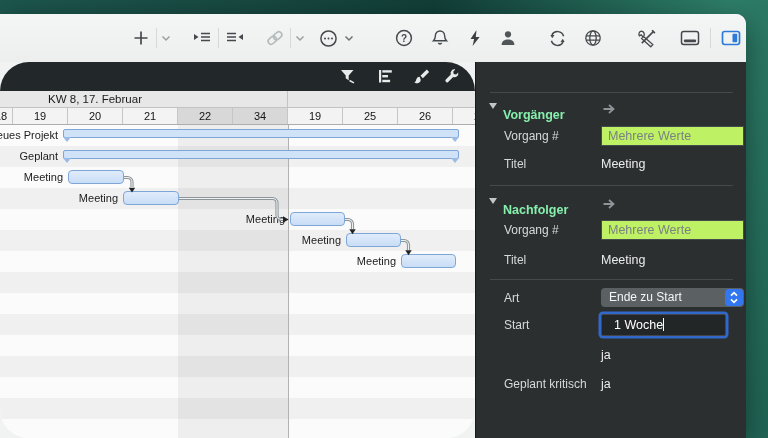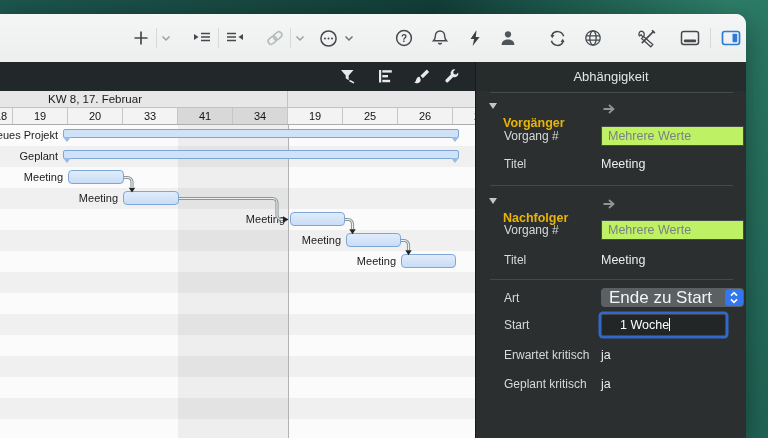--- a/index.html
+++ b/index.html
@@ -16,21 +16,21 @@
   
   .titlebar { position:absolute; left:0; top:0; width:100%; height:48px;
     background:linear-gradient(#f4f5f5,#edefef); }
   .tb-item { position:absolute; top:0; height:48px; display:flex; align-items:center; }
   .tb-div { position:absolute; top:14px; width:1px; height:20px; background:#d7d9d9; }
 
   
   .main { position:absolute; left:0; top:48px; width:746px; height:376px; }
 
   
-  .gantt { position:absolute; left:0; top:0; width:475px; height:376px; overflow:hidden; background:#fbfbfb; }
+  .gantt { position:absolute; left:0; top:0; width:475px; height:376px; overflow:hidden; background:#fbfbfb;border-radius:29px; }
   .gantt-strip { position:absolute; left:0; top:0; width:475px; height:29px; background:#222829; }
   .strip-icon { position:absolute; top:5px; width:19px; height:19px; }
 
   .week-row { position:absolute; left:0; top:29px; width:475px; height:17px; background:#e7e7e7;
     border-bottom:1px solid #c3c3c3; font-size:11.5px; color:#1b1b1b; }
   .week-cell { position:absolute; top:0; height:17px; line-height:16px; }
   .day-row { position:absolute; left:0; top:46px; width:475px; height:17px; background:#f3f3f3;
     border-bottom:1px solid #adadad; }
   .day-cell { position:absolute; top:0; height:16px; width:55px; line-height:16px; text-align:center;
     font-size:11px; color:#141414; border-right:1px solid #c6c6c6; background:#f3f3f3; }
@@ -53,33 +53,33 @@
 
   
   .panel { position:absolute; left:475px; top:0; width:271px; height:376px;
     background:#2b2f30; border-left:1px solid #17191a; }
   .panel-title { position:absolute; left:0; top:0; width:100%; height:29px; line-height:29px;
     text-align:center; font-size:13px; color:#e3e5e6; background:#262b2c; }
   .panel-sep { position:absolute; left:14px; width:243px; height:1px; background:#45494b; }
   .sec-head { position:absolute; left:0; width:100%; height:18px; }
   .disclosure { position:absolute; left:13px; top:5px; width:0; height:0;
     border-left:4.5px solid transparent; border-right:4.5px solid transparent; border-top:6px solid #c2c6c8; }
-  .sec-title { position:absolute; left:27px; top:16px; font-size:12.5px; font-weight:bold; color:#eab308; line-height:18px; }
+  .sec-title { position:absolute; left:27px; top:8px; font-size:12.5px; font-weight:bold; color:#86efac; line-height:18px; }
   .sec-arrow { position:absolute; left:126px; top:3px; }
   .p-row { position:absolute; left:0; width:100%; height:21px; }
   .p-label { position:absolute; left:28px; top:0; font-size:12px; color:#d7d9da; line-height:21px; }
   .p-value { position:absolute; left:125px; top:0; font-size:12.5px; color:#eceded; line-height:21px; }
   .p-field { position:absolute; left:125px; top:0; width:143px; height:20px; background:#bef264;
     border:1px solid #454a4c; border-radius:1px; font-size:12.5px; color:#7b8184; line-height:18px; padding-left:6px; }
   .p-field-focus { position:absolute; left:125px; top:-1px; width:125px; height:22px; background:#222627;
     border:1px solid #40464a; border-radius:2px; box-shadow:0 0 0 2.5px rgba(51,119,240,.8);
-    font-size:12.5px; color:#ffffff; line-height:20px; padding-left:18px; }
+    font-size:12.5px; color:#ffffff; line-height:20px; padding-left:12px; }
   .caret { display:inline-block; width:1px; height:13px; background:#fff; vertical-align:-2px; }
   .popup { position:absolute; left:125px; top:0; width:143px; height:19px; background:#5b6063;
-    border-radius:4px; font-size:17px; color:#f4f5f6; line-height:19px; padding-left:8px; }
+    border-radius:4px; font-size:12px; color:#f4f5f6; line-height:19px; padding-left:8px; }
   .popup-cap { position:absolute; right:1px; top:1px; width:18px; height:17px; background:#3377f0; border-radius:3.5px; }
 </style>
 </head>
 <body>
 
 <div class="screen">
 <div class="window">
 
   <div class="titlebar">
     <div class="tb-item" style="left:131px">
@@ -226,22 +226,22 @@
       </div>
 
       <div class="week-row">
         <div class="week-cell" style="left:-97px; width:385px; text-align:center; border-right:1px solid #c3c3c3;">KW 8, 17. Februar</div>
       </div>
 
       <div class="day-row">
         <div class="day-cell" style="left:-42px; text-indent:32px;">18</div>
         <div class="day-cell" style="left:13px">19</div>
         <div class="day-cell" style="left:68px">20</div>
-        <div class="day-cell" style="left:123px">33</div>
-        <div class="day-cell weekend" style="left:178px">41</div>
+        <div class="day-cell" style="left:123px">21</div>
+        <div class="day-cell weekend" style="left:178px">22</div>
         <div class="day-cell weekend" style="left:233px">34</div>
         <div class="day-cell" style="left:288px">19</div>
         <div class="day-cell" style="left:343px">25</div>
         <div class="day-cell" style="left:398px">26</div>
         <div class="day-cell" style="left:453px">27</div>
       </div>
 
       <div class="gantt-body">
         <div class="weekend-band"></div>
         <div class="week-vline"></div>
@@ -279,21 +279,20 @@
             <polygon points="128.8,62.8 135.2,62.8 132,67.5"></polygon>
             <polygon points="283,91.3 283,97.7 288.6,94.5"></polygon>
             <polygon points="349.3,104.3 355.7,104.3 352.5,109.3"></polygon>
             <polygon points="405.3,125.3 411.7,125.3 408.5,130.3"></polygon>
           </g>
         </svg>
       </div>
     </div>
 
     <div class="panel">
-      <div class="panel-title">Abhängigkeit</div>
       <div class="panel-sep" style="top:30px"></div>
 
       <div class="sec-head" style="top:36px">
         <div class="disclosure"></div>
         <div class="sec-title">Vorgänger</div>
         <div class="sec-arrow">
           <svg width="14" height="12" viewBox="0 0 14 12">
                 <path d="M1.5 6h9M7 2l4.5 4L7 10" stroke="#8e9497" stroke-width="1.8" fill="none"></path>
               </svg>
         </div>
@@ -336,21 +335,20 @@
                   <path d="M6 6.6l3-3 3 3M6 10.4l3 3 3-3" stroke="#fff" stroke-width="1.6" fill="none"></path>
                 </svg>
           </div>
         </div>
       </div>
       <div class="p-row" style="top:253px">
         <div class="p-label">Start</div>
         <div class="p-field-focus"><span>1 Woche</span><span class="caret"></span></div>
       </div>
       <div class="p-row" style="top:283px">
-        <div class="p-label">Erwartet kritisch</div>
         <div class="p-value">ja</div>
       </div>
       <div class="p-row" style="top:312px">
         <div class="p-label">Geplant kritisch</div>
         <div class="p-value">ja</div>
       </div>
     </div>
 
   </div>
 </div>

